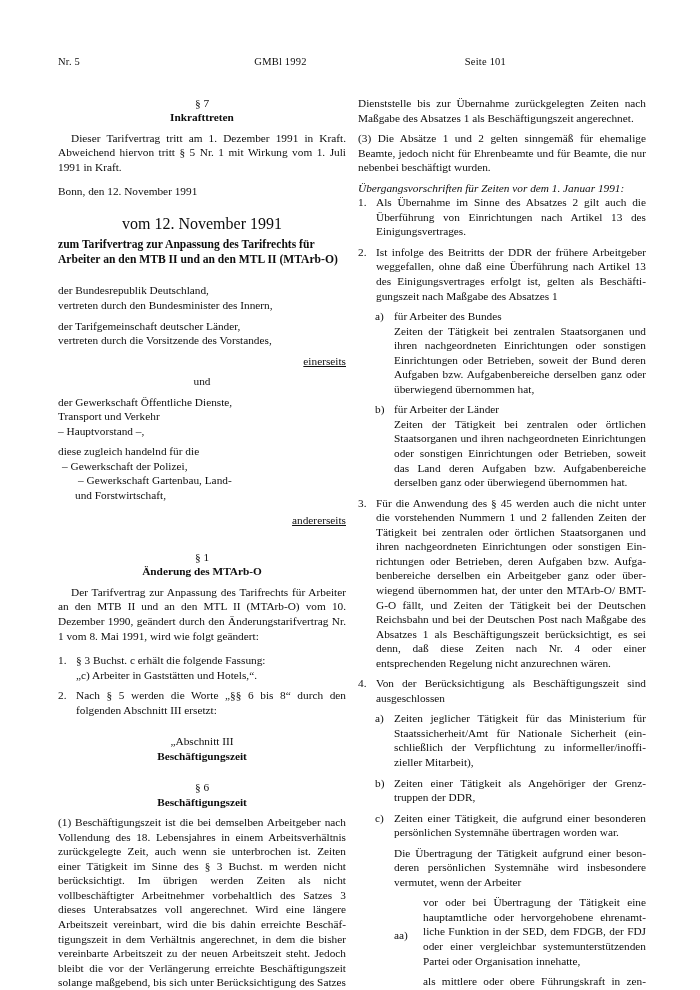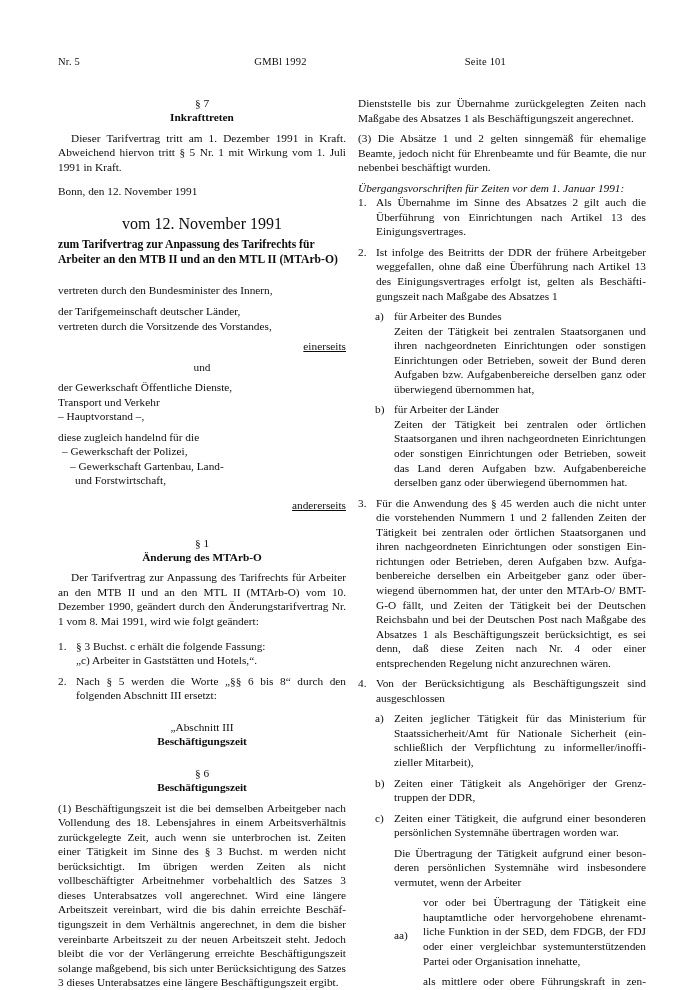--- a/index.html
+++ b/index.html
@@ -151,41 +151,42 @@
       <p class="nojust">Bonn, den 12. November 1991</p>
 
       <div class="gap-lg"></div>
       <p class="title-sub">vom 12. November 1991</p>
       <div class="gap-sm"></div>
       <p class="title-lead">zum Tarifvertrag zur Anpassung des Tarifrechts für Arbei­ter an den MTB II und an den MTL II (MTArb-O)</p>
 
       <div class="gap"></div>
 
       <div class="gap-sm"></div>
+      <p class="nojust">der Bundesrepublik Deutschland,</p>
       <p class="nojust">vertreten durch den Bundesminister des Innern,</p>
 
       <div class="gap-sm"></div>
       <p class="nojust">der Tarifgemeinschaft deutscher Länder,</p>
       <p class="nojust">vertreten durch die Vorsitzende des Vorstandes,</p>
 
       <div class="gap-sm"></div>
       <p class="right">einerseits</p>
 
       <div class="gap-sm"></div>
       <p class="ctr">und</p>
 
       <div class="gap-sm"></div>
       <p class="nojust">der Gewerkschaft Öffentliche Dienste,</p>
       <p class="nojust">Transport und Verkehr</p>
       <p class="nojust">– Hauptvorstand –,</p>
 
       <div class="gap-sm"></div>
       <p class="nojust">diese zugleich handelnd für die</p>
       <p class="nojust" style="margin-left:4px">– Gewerkschaft der Polizei,</p>
-      <p class="nojust" style="margin-left:12px">– Gewerkschaft Gartenbau, Land-</p>
+      <p class="nojust" style="margin-left:20px">– Gewerkschaft Gartenbau, Land-</p>
       <p class="nojust" style="margin-left:17px">und Forstwirtschaft,</p>
 
       <div class="gap"></div>
       <p class="right">andererseits</p>
 
       <div class="gap-sm"></div>
 
       <div class="gap-lg"></div>
       <div class="head-sec">
         <span class="hs-num">§ 1</span>

